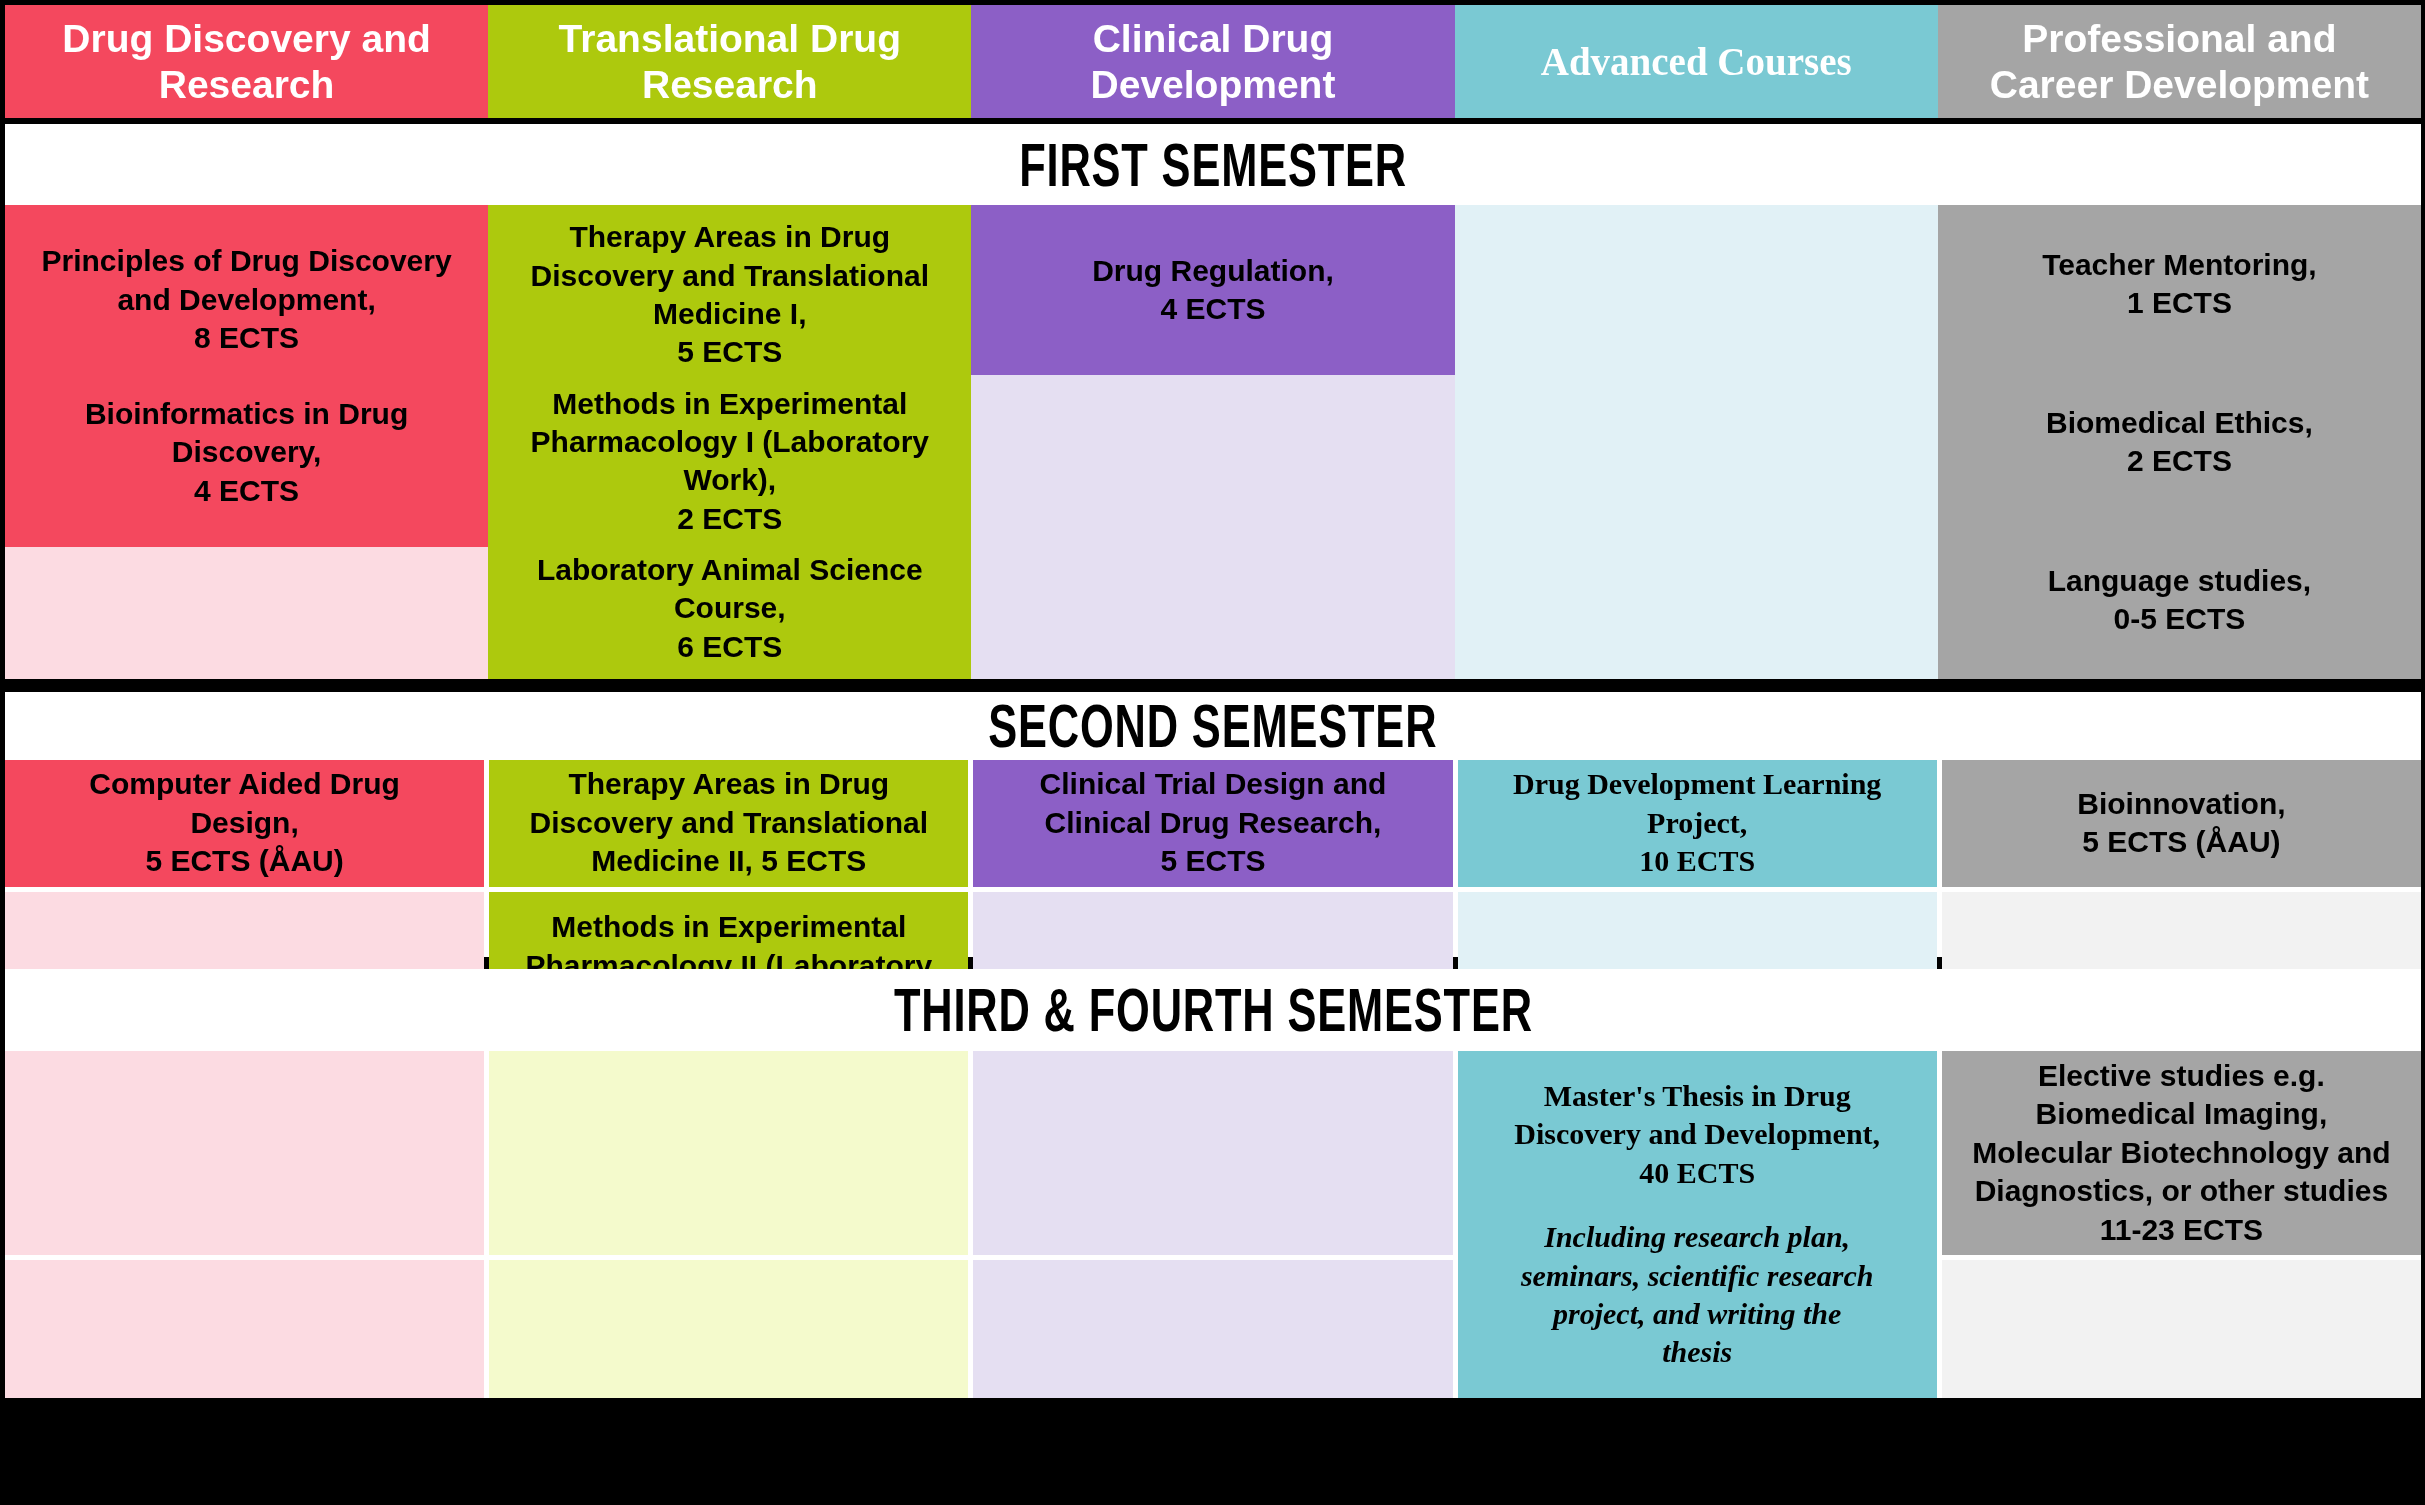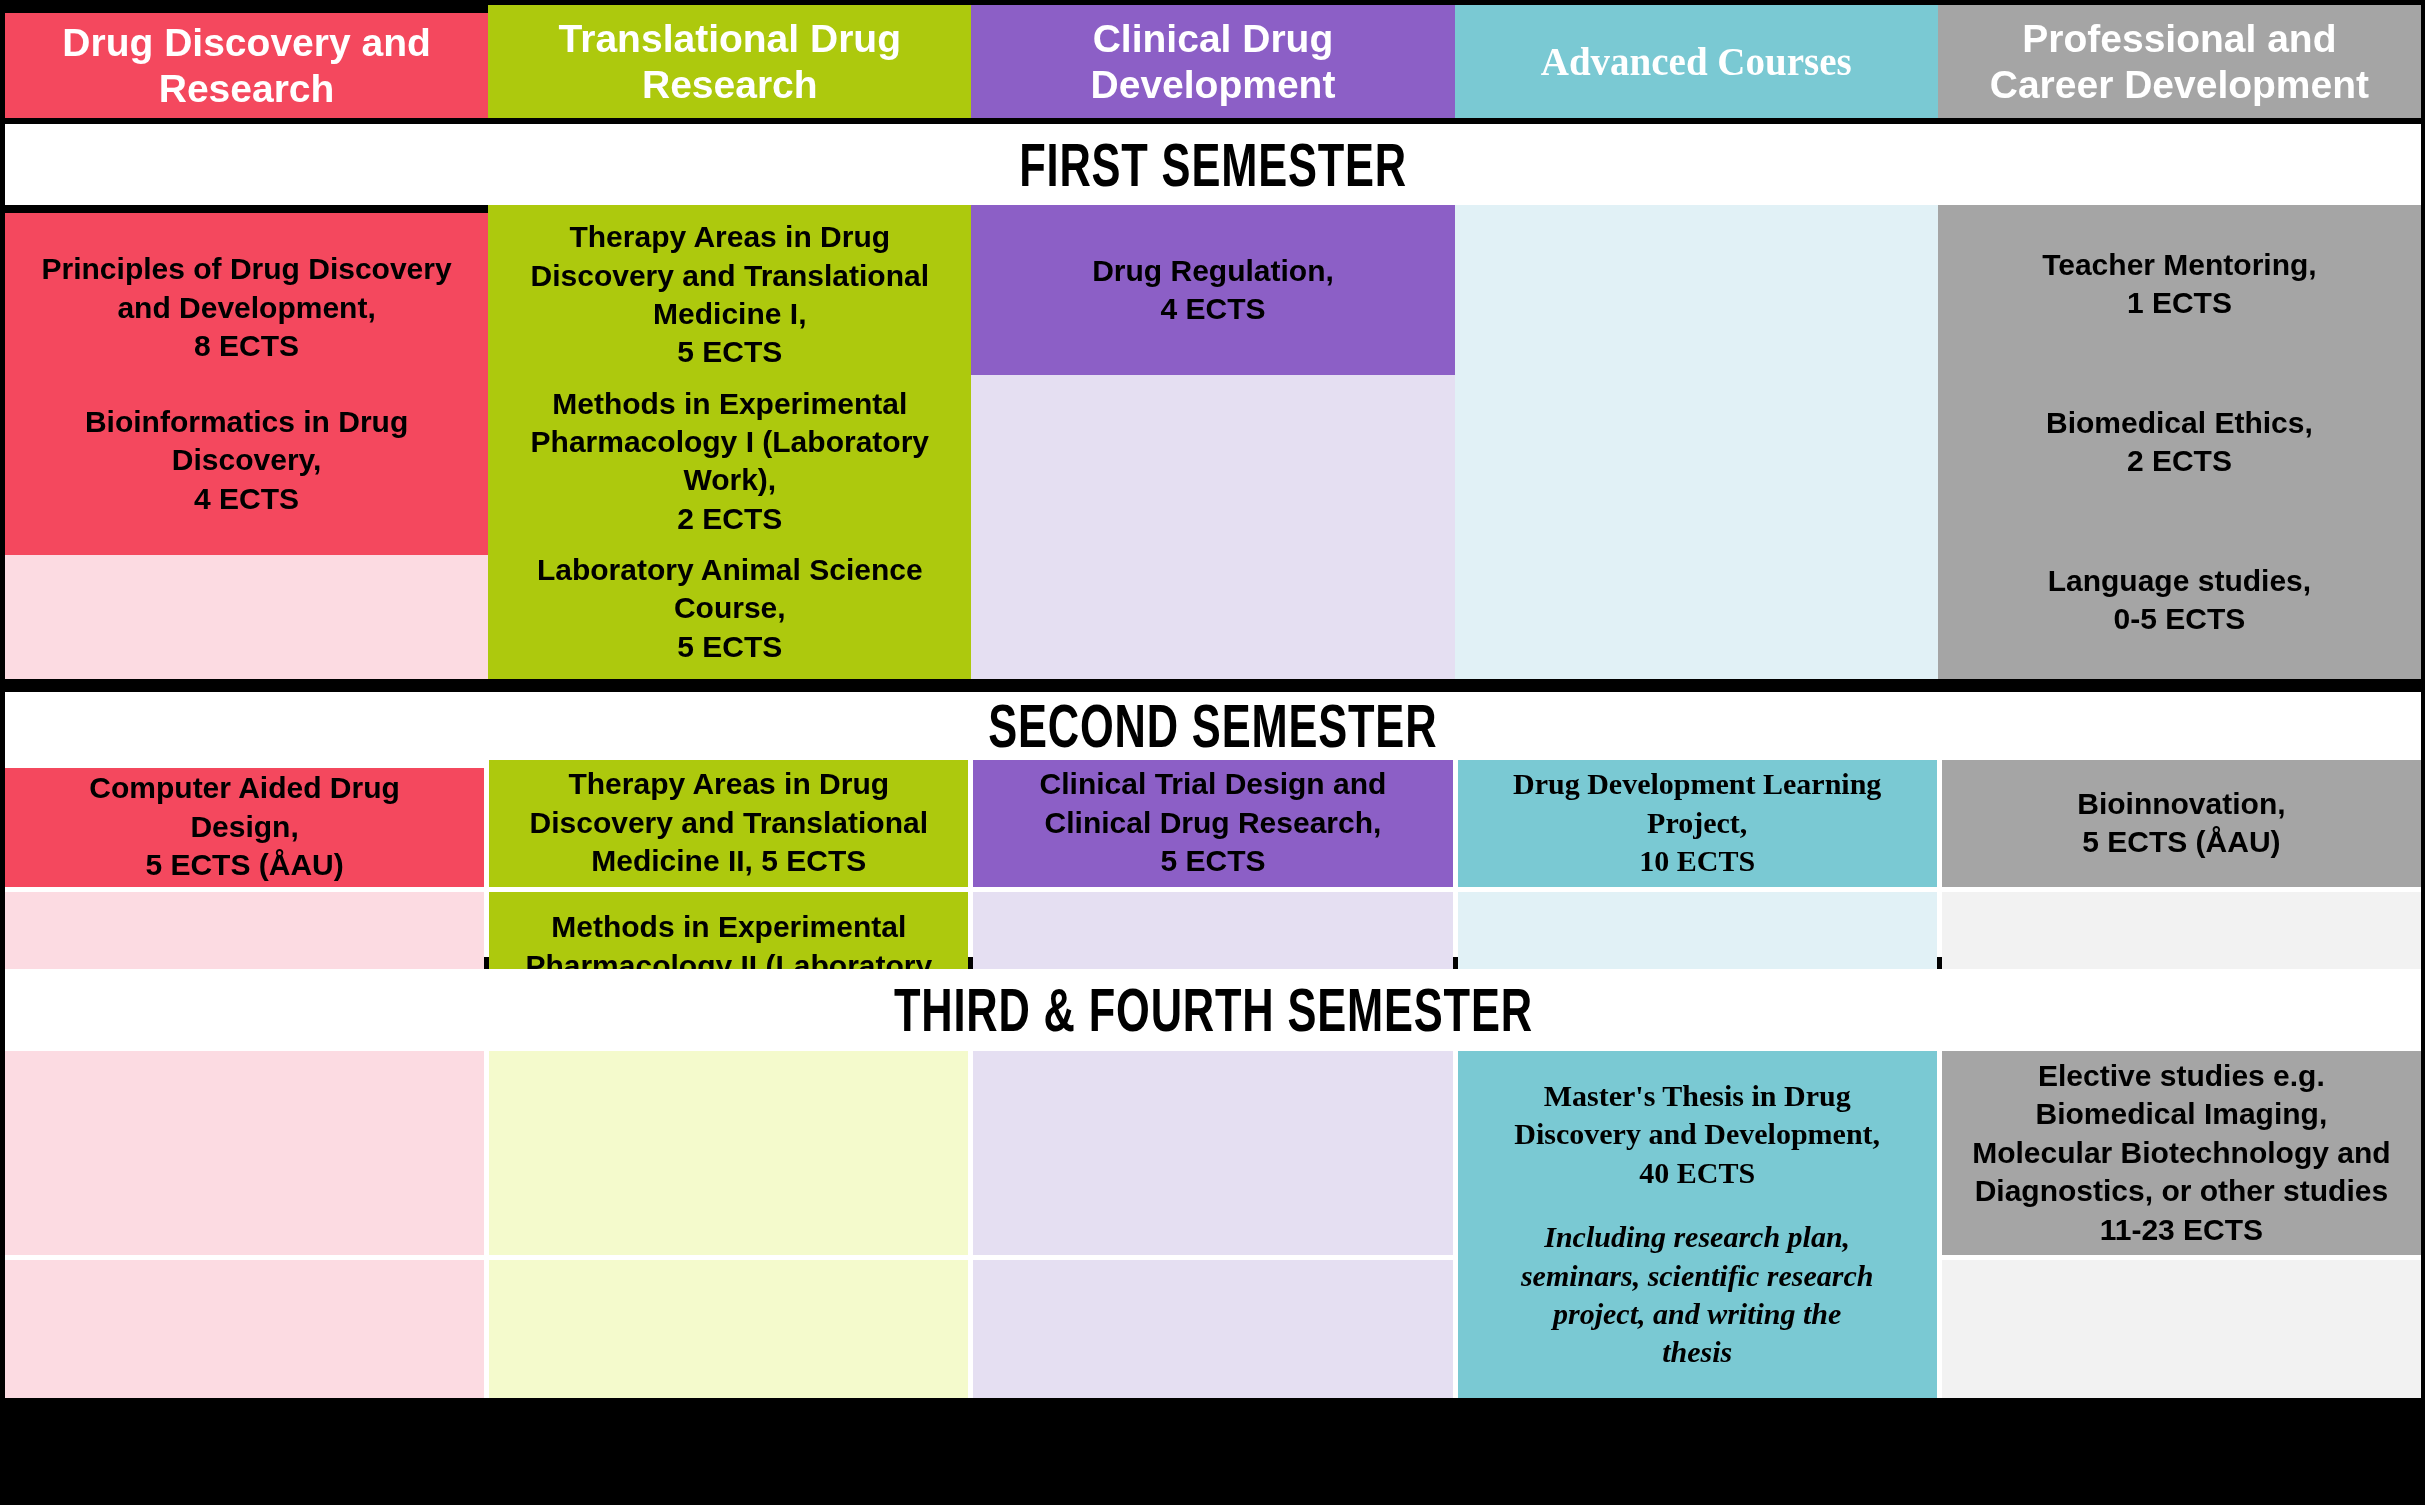--- a/index.html
+++ b/index.html
@@ -10,21 +10,21 @@
     font-family:"Liberation Sans","DejaVu Sans",sans-serif;
   }
   
   .header-row { height:113px; display:grid; grid-template-columns:repeat(5,1fr); }
   .hcell {
     display:flex; align-items:center; justify-content:center;
     text-align:center; color:#FFFFFF; font-weight:bold;
     font-size:39px; line-height:1.16; white-space:pre-line;
   }
   
-  .bg-red        { background:#F4485E;margin-top:8px; }
+  .bg-red        { background:#F4485E; }
   .bg-lightred   { background:#FCDBE2; }
   .bg-green      { background:#ADC90D; }
   .bg-lightgreen { background:#F4FACC; }
   .bg-purple     { background:#8C5FC6; }
   .bg-lightpurple{ background:#E5DFF2; }
   .bg-teal       { background:#7AC9D3;font-family:Liberation Serif, serif; }
   .bg-lightteal  { background:#E1F1F6; }
   .bg-gray       { background:#A5A5A5; }
   .bg-lightgray  { background:#F2F2F2; }
   
@@ -121,21 +121,21 @@
         <div class="course">Therapy Areas in Drug
 Discovery and Translational
 Medicine I,
 5 ECTS</div>
         <div class="course">Methods in Experimental
 Pharmacology I (Laboratory
 Work),
 2 ECTS</div>
         <div class="course">Laboratory Animal Science
 Course,
-5 ECTS</div>
+6 ECTS</div>
       </div>
     </div>
 
     <div class="s1col">
       <div class="sub sub-purple bg-purple">
         <div class="course">Drug Regulation,
 4 ECTS</div>
       </div>
       <div class="sub sub-rest bg-lightpurple"></div>
     </div>

